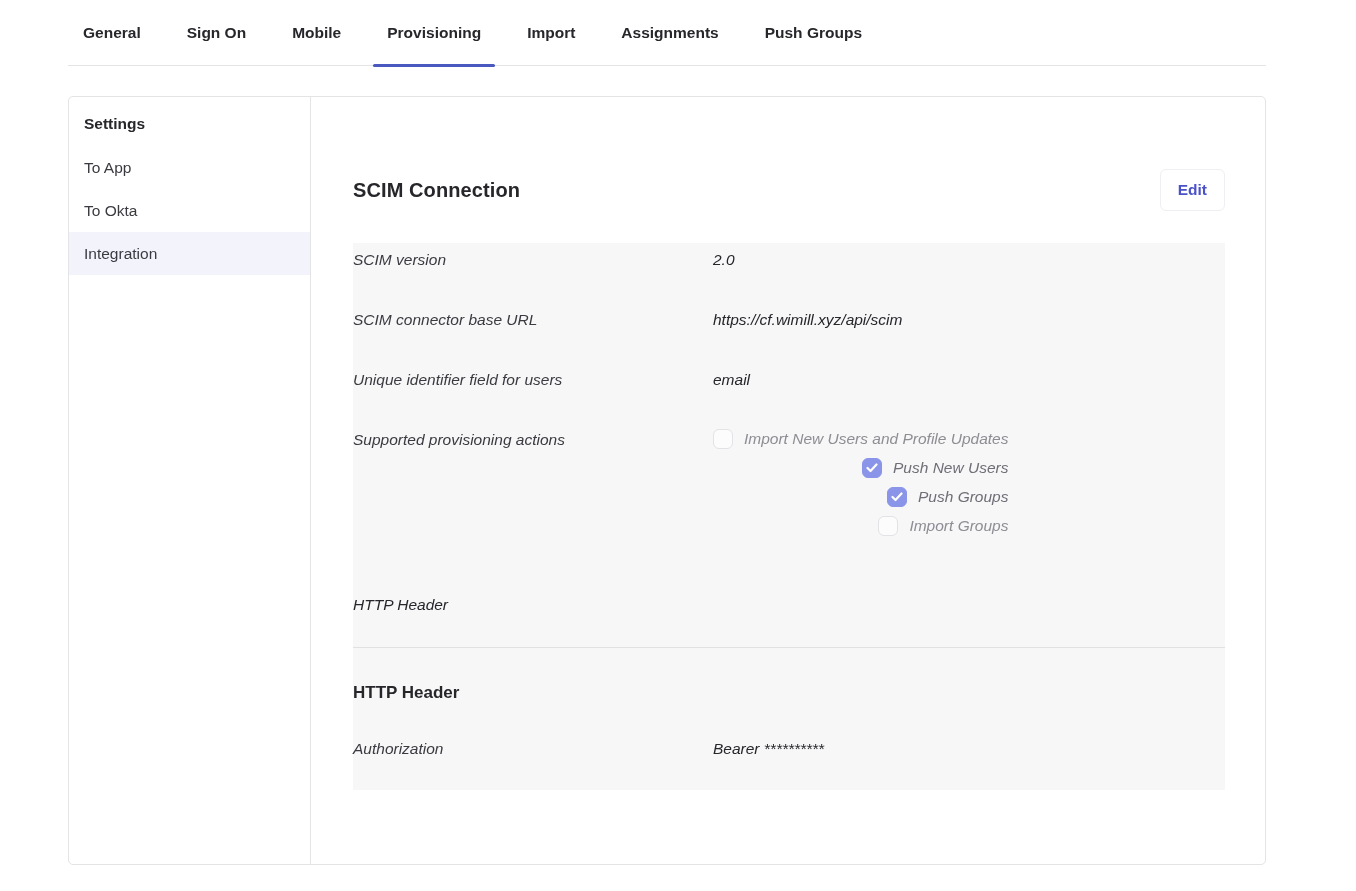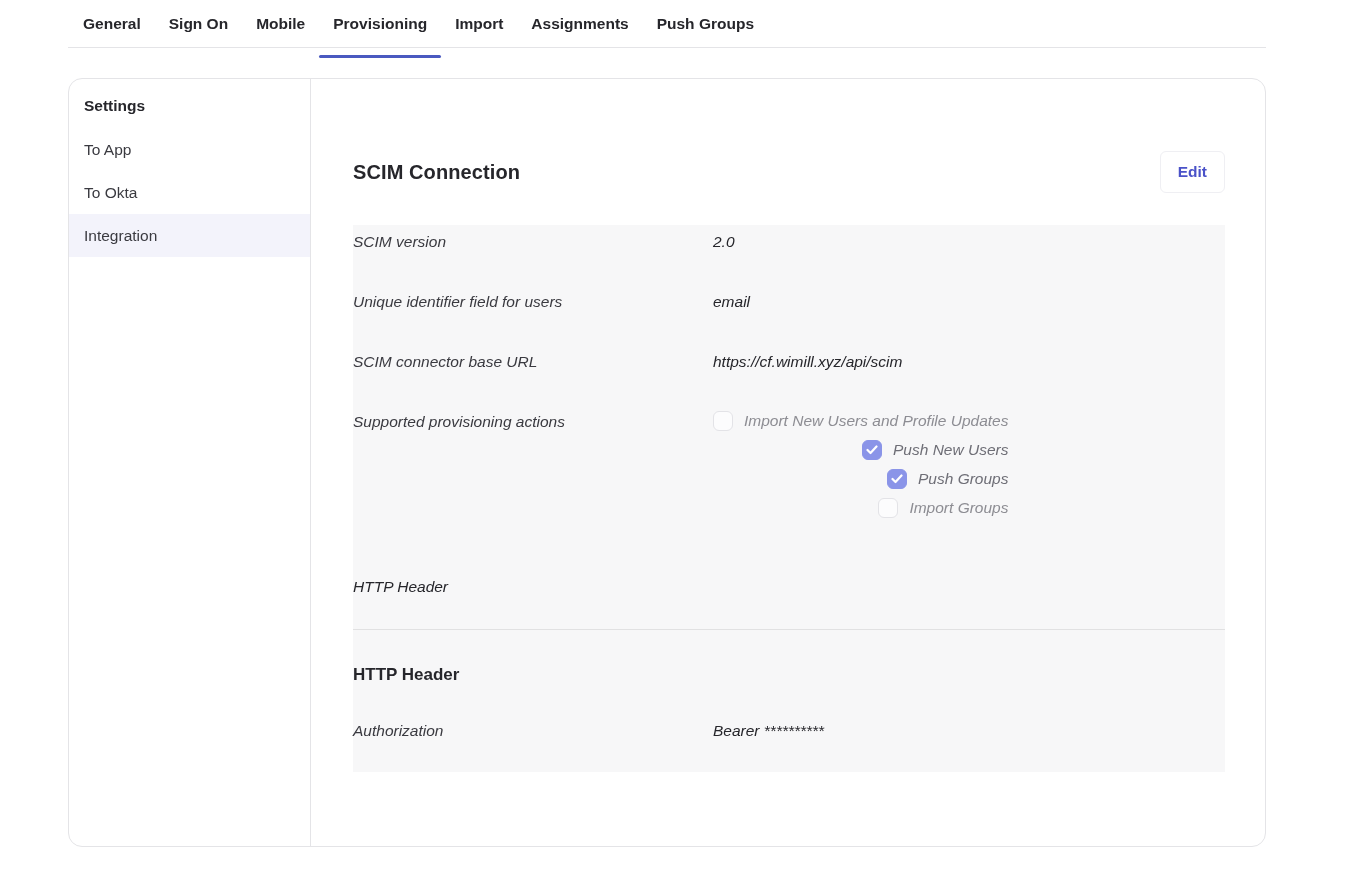--- a/index.html
+++ b/index.html
@@ -1,29 +1,29 @@
 <!DOCTYPE html>
 <html><head>
 <meta charset="utf-8">
 <style>
   * { margin:0; padding:0; box-sizing:border-box; }
   html,body { width:1356px; height:891px; background:#ffffff;
     font-family:"Liberation Sans","DejaVu Sans",sans-serif; color:#26262b; }
 
   
   .tabbar { margin-left:68px; width:1198px; border-bottom:1px solid #e4e4e7;
-    padding-left:15px; display:flex; gap:28px; height:48px; align-items:center; }
+    padding-left:15px; display:flex; gap:46px; height:66px; align-items:center; }
   .tab { position:relative; font-size:15.5px; font-weight:700; color:#26262b;
     height:66px; display:flex; align-items:center; cursor:pointer; white-space:nowrap; }
   .tab.active::after { content:""; position:absolute; left:-14px; right:-14px; bottom:-1px;
     height:3px; background:#4a59c0; border-radius:2px; }
 
   
   .panel { margin:30px 0 0 68px; width:1198px; height:769px;
-    border:1px solid #e4e4e7; border-radius:14px; display:flex; background:#fff; overflow:hidden; }
+    border:1px solid #e4e4e7; border-radius:5px; display:flex; background:#fff; overflow:hidden; }
 
   
   .sidebar { width:242px; border-right:1px solid #e4e4e7; padding-top:5px; flex-shrink:0; }
   .side-header { font-size:15.5px; font-weight:700; color:#26262b;
     padding:13px 15px; }
   .side-item { font-size:15.5px; color:#3a3a40; padding:11px 15px; height:43px;
     display:flex; align-items:center; cursor:pointer; }
   .side-item.selected { background:#f3f3fb; }
 
   
@@ -88,27 +88,27 @@
     </div>
 
     <div class="graybox">
 
       <div class="row first">
         <div class="row-label">SCIM version</div>
         <div class="row-value">2.0</div>
       </div>
 
       <div class="row">
-        <div class="row-label">Unique identifier field for users</div>
-        <div class="row-value">email</div>
+        <div class="row-label">SCIM connector base URL</div>
+        <div class="row-value">https://cf.wimill.xyz/api/scim</div>
       </div>
 
       <div class="row">
-        <div class="row-label">SCIM connector base URL</div>
-        <div class="row-value">https://cf.wimill.xyz/api/scim</div>
+        <div class="row-label">Unique identifier field for users</div>
+        <div class="row-value">email</div>
       </div>
 
       <div class="row">
         <div class="row-label">Supported provisioning actions</div>
         <div class="checks">
 
           <div class="check-item">
             <span class="checkbox"></span>
             <span class="check-label">Import New Users and Profile Updates</span>
           </div>

